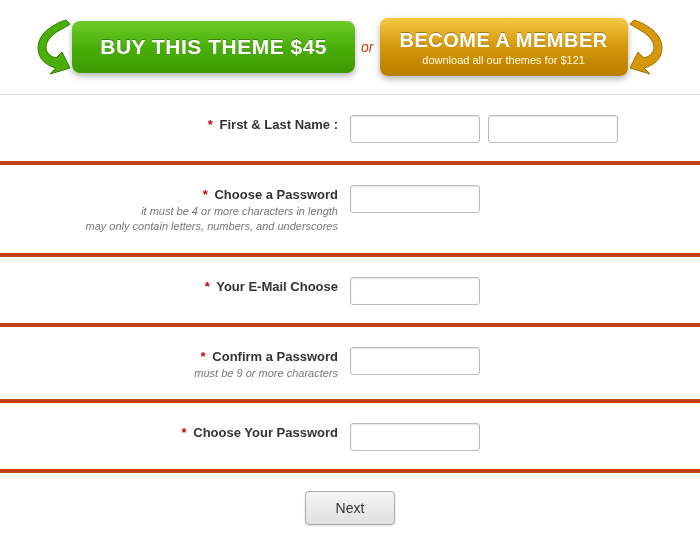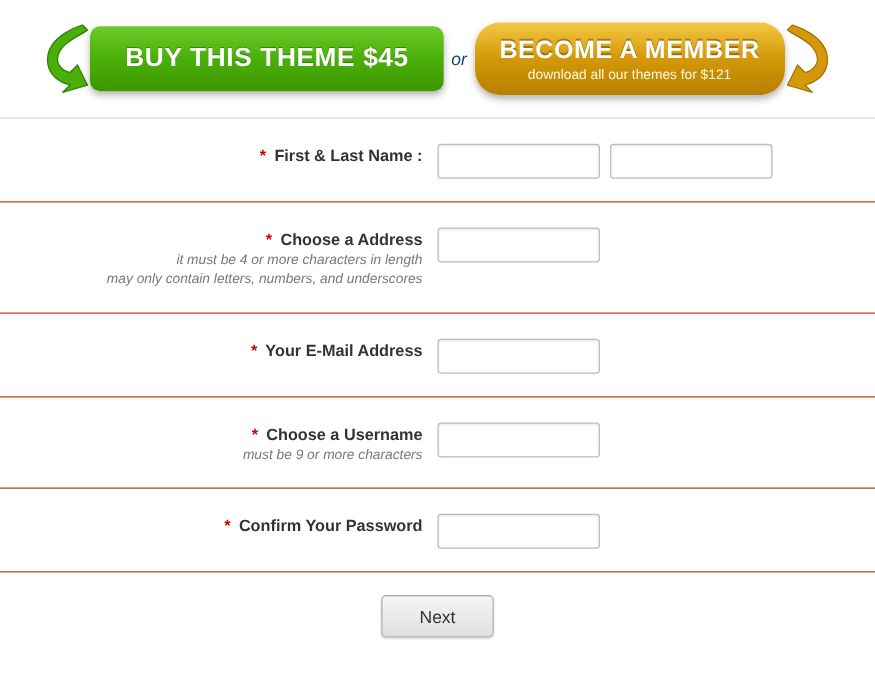--- a/index.html
+++ b/index.html
@@ -45,41 +45,41 @@
       border-radius: 8px;
       border: none;
       cursor: pointer;
       box-shadow: 0 3px 6px rgba(0,0,0,0.3);
       text-shadow: 0 -1px 0 rgba(0,0,0,0.3);
       letter-spacing: 0.5px;
       white-space: nowrap;
     }
 
     .or-text {
-      color: #0c4a6e;
+      color: #c2410c;
       font-size: 14px;
       font-style: italic;
       margin: 0 6px;
       flex-shrink: 0;
     }
 
     .member-btn-wrapper {
       display: flex;
       align-items: center;
       position: relative;
     }
 
     .member-button {
       display: inline-flex;
       flex-direction: column;
       align-items: center;
       justify-content: center;
       background: linear-gradient(to bottom, #f5c842 0%, #d4980a 50%, #b87e00 100%);
       color: #fff;
-      border-radius: 20px;
+      border-radius: 8px;
       border: none;
       cursor: pointer;
       padding: 10px 20px;
       box-shadow: 0 3px 6px rgba(0,0,0,0.3);
       min-width: 230px;
     }
 
     .member-button .main-text {
       font-size: 20px;
       font-weight: 900;
@@ -106,21 +106,21 @@
     
     .form-container {
       border-top: 1px solid #ddd;
       padding: 0;
     }
 
     .form-row {
       display: flex;
       align-items: flex-start;
       padding: 18px 40px;
-      border-bottom: 1px solid #c2410c;
+      border-bottom: 4px solid #c2410c;
     }
 
     .form-label-col {
       width: 310px;
       text-align: right;
       padding-right: 12px;
       padding-top: 4px;
       flex-shrink: 0;
     }
 
@@ -217,59 +217,59 @@
     <div class="form-inputs-col">
       <input class="text-input" type="text" style="">
       <input class="text-input" type="text" style="">
     </div>
   </div>
 
   <div class="form-row">
     <div class="form-label-col">
       <div class="label-main">
         <span class="required-star">*</span>
-        <span>Choose a Address</span>
+        <span>Choose a Password</span>
       </div>
       <div class="label-sub">it must be 4 or more characters in length<br>may only contain letters, numbers, and underscores</div>
     </div>
     <div class="form-inputs-col">
       <input class="text-input" type="text" style="">
     </div>
   </div>
 
   <div class="form-row">
     <div class="form-label-col">
       <div class="label-main">
         <span class="required-star">*</span>
-        <span>Your E-Mail Address</span>
+        <span>Your E-Mail Choose</span>
       </div>
     </div>
     <div class="form-inputs-col">
       <input class="text-input" type="email" style="">
     </div>
   </div>
 
   <div class="form-row">
     <div class="form-label-col">
       <div class="label-main">
         <span class="required-star">*</span>
-        <span>Choose a Username</span>
+        <span>Confirm a Password</span>
       </div>
       <div class="label-sub">must be 9 or more characters</div>
     </div>
     <div class="form-inputs-col">
       <input class="text-input" type="password" style="">
     </div>
   </div>
 
   <div class="form-row">
     <div class="form-label-col">
       <div class="label-main">
         <span class="required-star">*</span>
-        <span>Confirm Your Password</span>
+        <span>Choose Your Password</span>
       </div>
     </div>
     <div class="form-inputs-col">
       <input class="text-input" type="password" style="">
     </div>
   </div>
 
   <div class="next-row">
     <button class="next-button">Next</button>
   </div>

